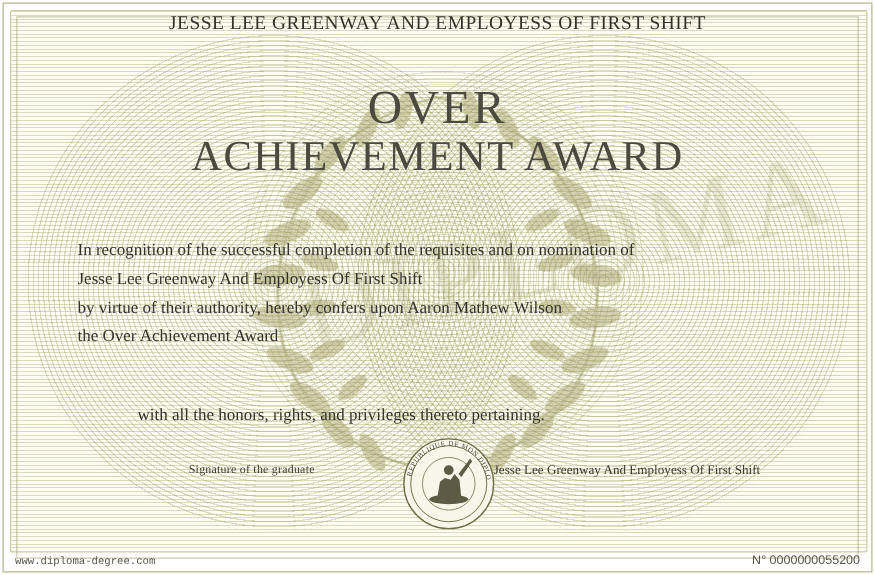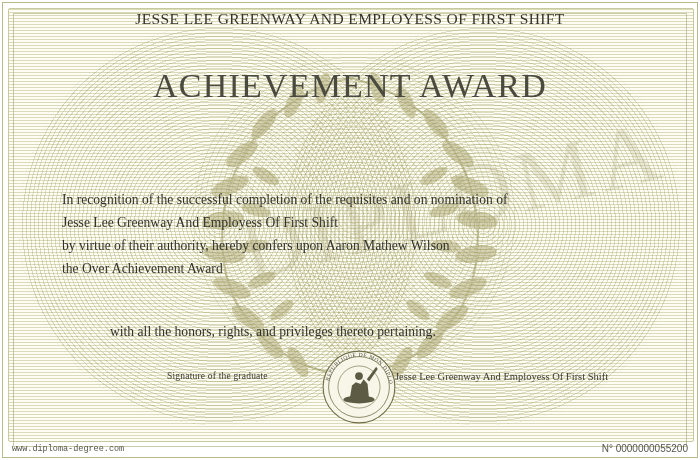--- a/index.html
+++ b/index.html
@@ -151,21 +151,21 @@
     left: 110px;
     top: 324px;
     width: 520px;
     font-size: 13.6px;
     color: #33332c;
   }
 
   
   .sig-left {
     position: absolute;
-    left: 167px;
+    left: 151px;
     top: 371px;
     font-size: 9.5px;
     color: #3a3a32;
     letter-spacing: 0.2px;
     font-family: Liberation Serif, serif;
   }
   .sig-right {
     position: absolute;
     left: 395px;
     top: 371px;
@@ -257,20 +257,21 @@
       <ellipse cx="248" cy="222" rx="15" ry="6" transform="rotate(24 248 222)"></ellipse>
       <ellipse cx="228" cy="252" rx="14" ry="6" transform="rotate(40 228 252)"></ellipse>
     </g>
   </svg>
 
   <div class="watermark">DIPLOMA</div>
 
   <div class="top-title">JESSE LEE GREENWAY AND EMPLOYESS OF FIRST SHIFT</div>
 
   <div class="award-title">
+    <span class="line1">OVER</span>
     <span class="line2">ACHIEVEMENT AWARD</span>
   </div>
 
   <div class="body-block">
     <span class="ln">In recognition of the successful completion of the requisites and on nomination of</span>
     <span class="ln">Jesse Lee Greenway And Employess Of First Shift</span>
     <span class="ln">by virtue of their authority, hereby confers upon Aaron Mathew Wilson</span>
     <span class="ln">the Over Achievement Award</span>
   </div>
 

